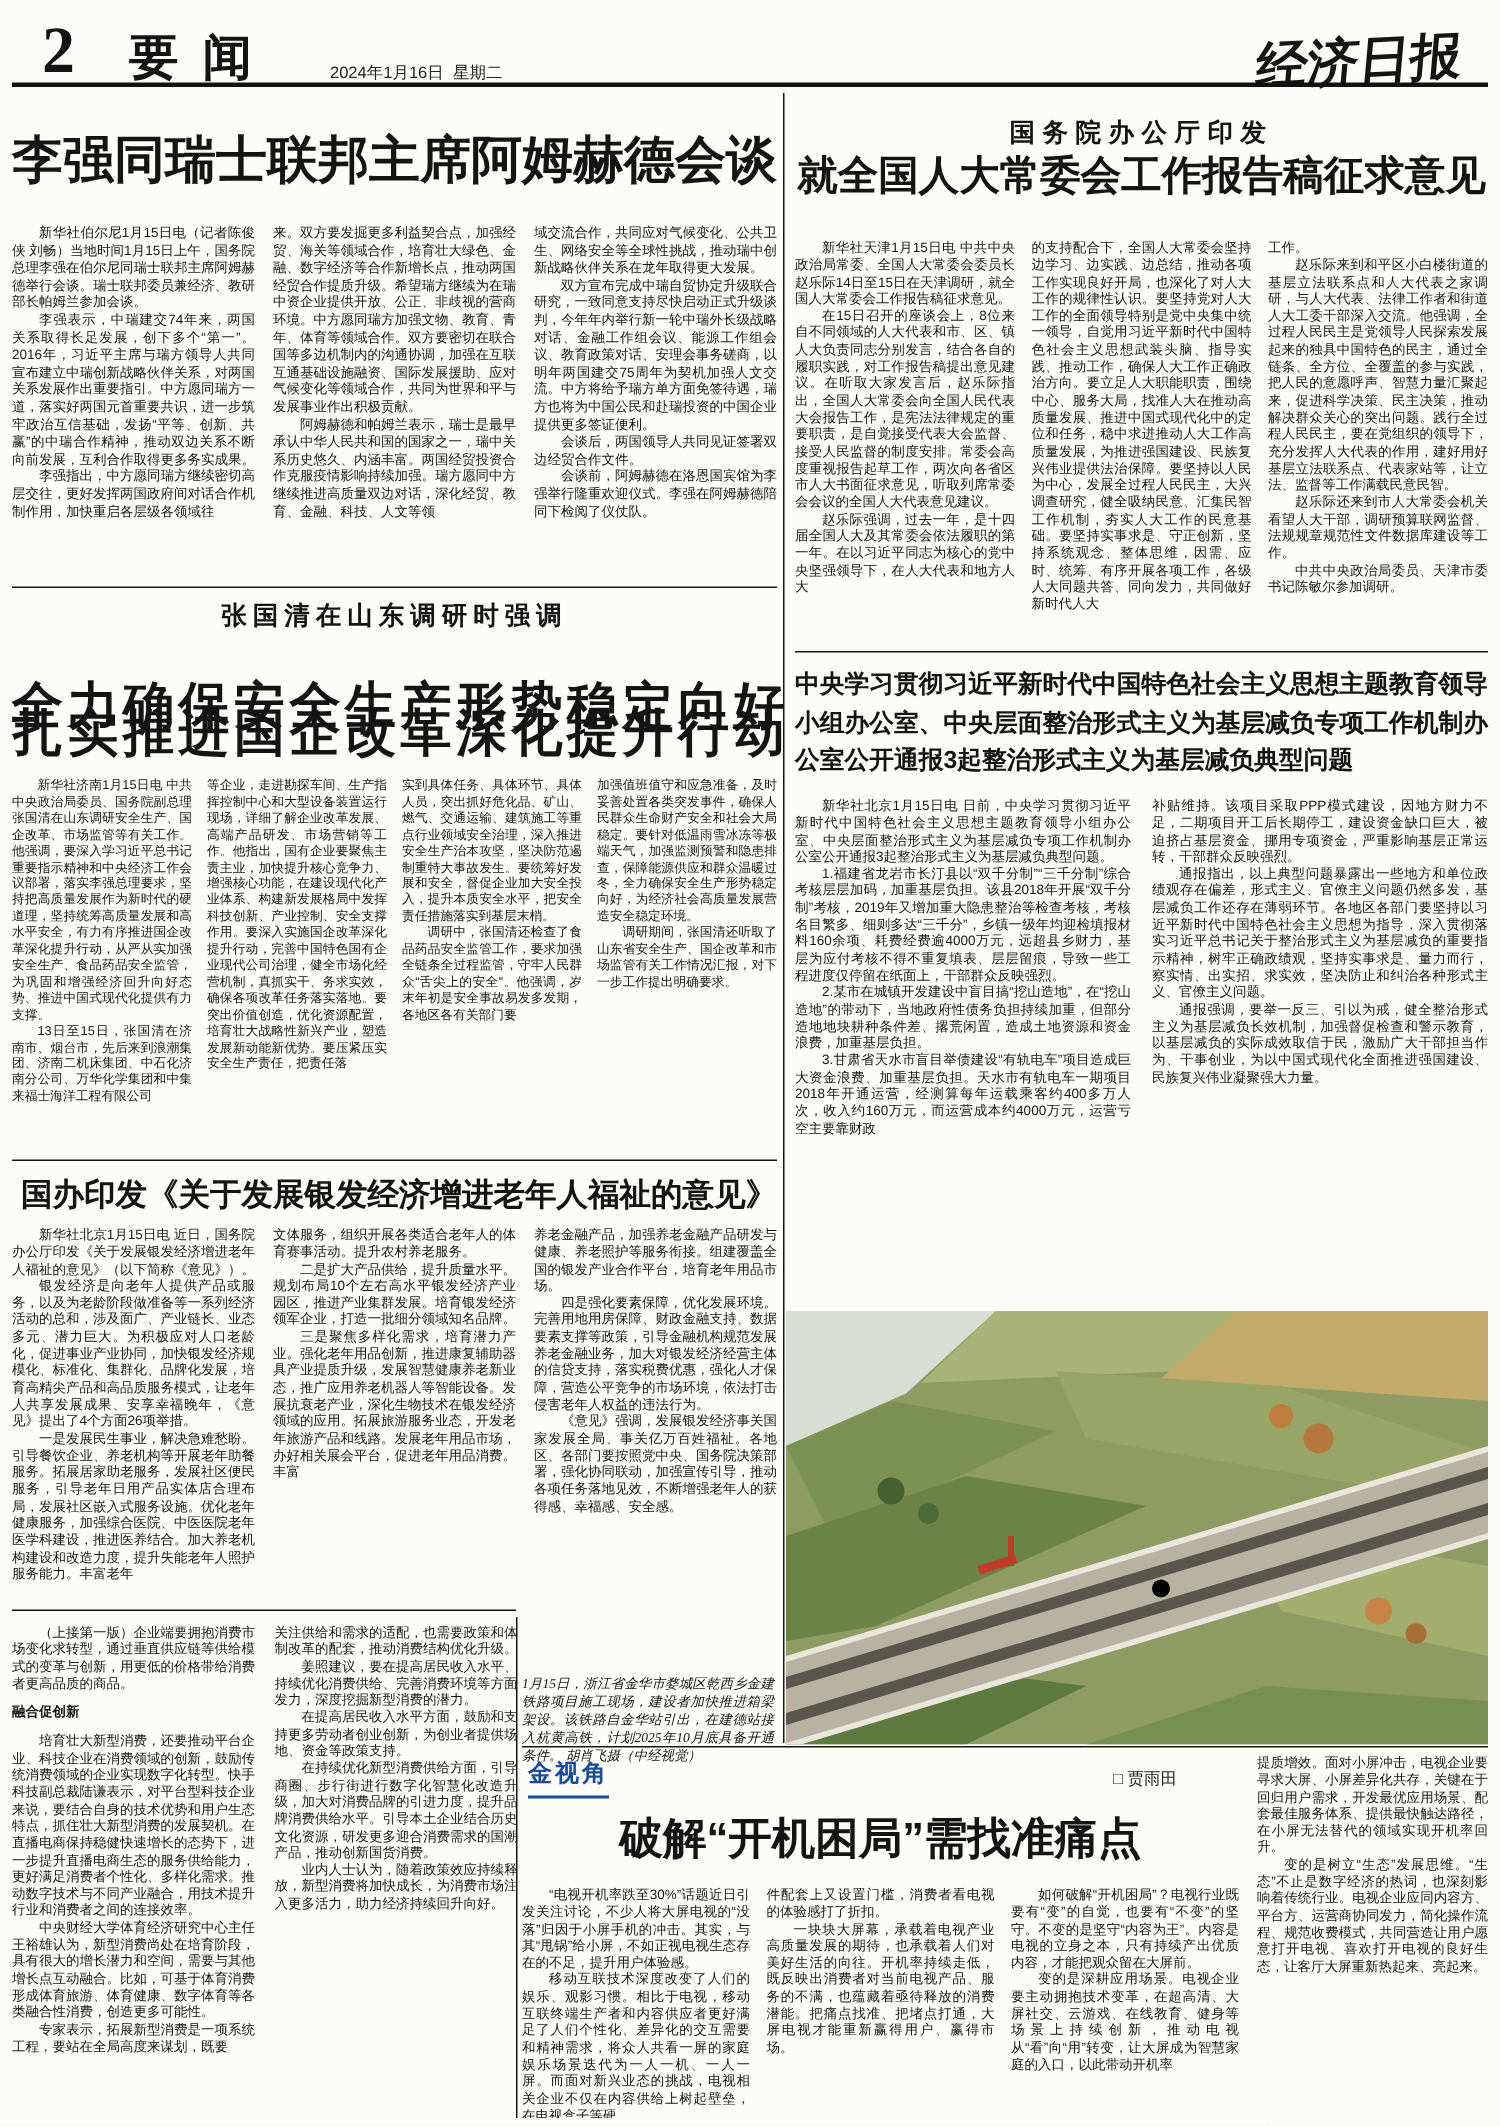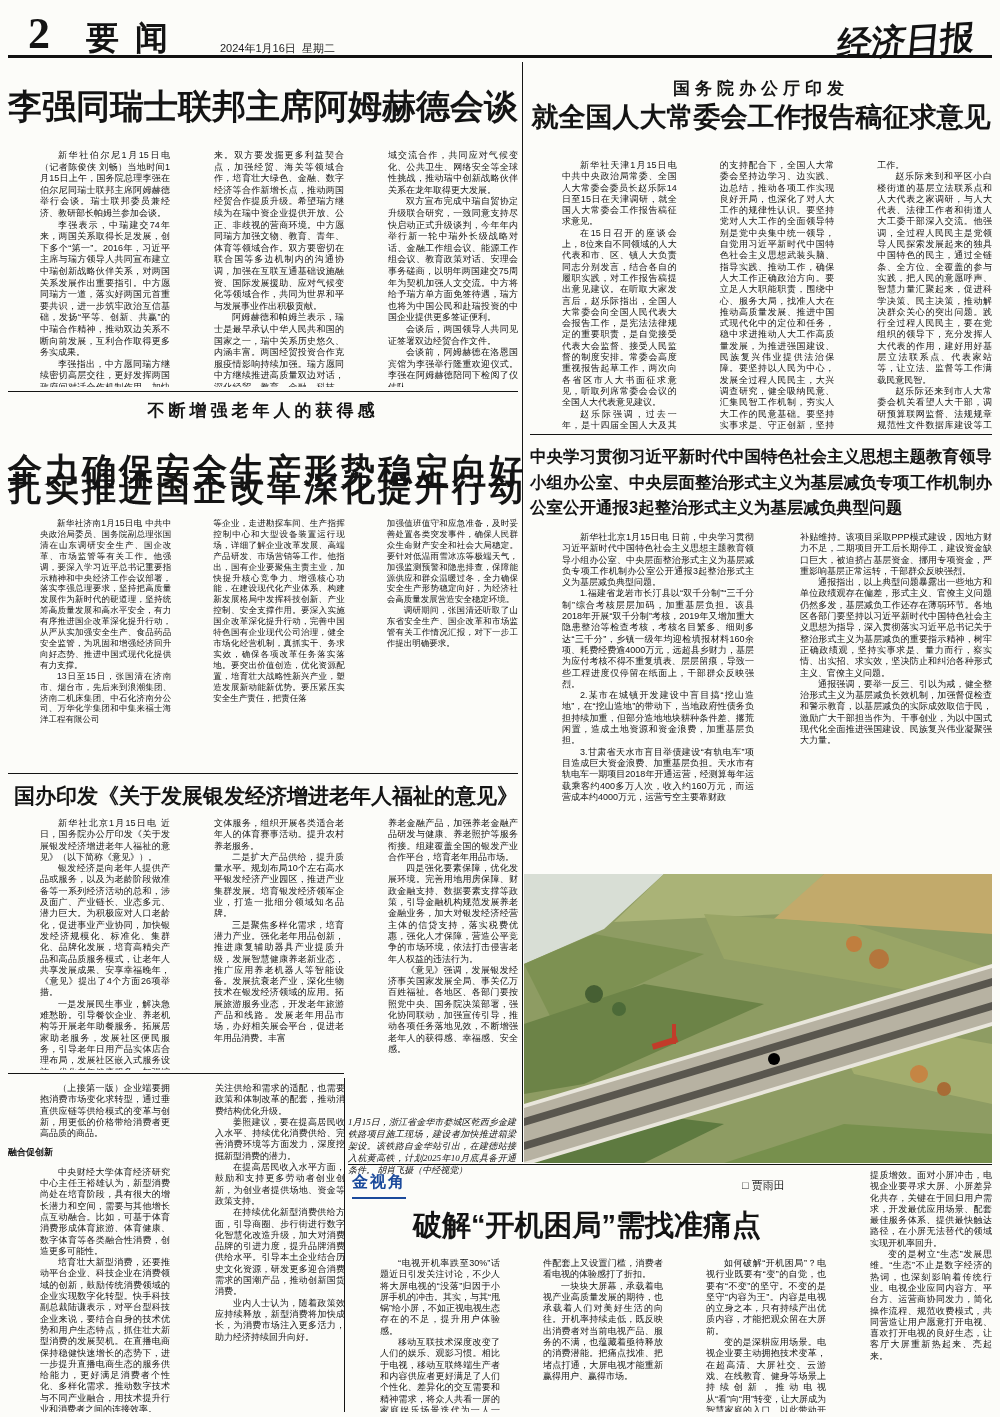--- a/index.html
+++ b/index.html
@@ -19,21 +19,21 @@
   .hl-xl { font-size:34px; font-weight:900; text-align:center; white-space:nowrap; }
   .hl-l  { font-size:27px; font-weight:900; text-align:center; white-space:nowrap; }
   .hl-m  { font-size:21px; font-weight:900; text-align:right; white-space:nowrap; }
   .hl-just { font-size:16.5px; font-weight:900; text-align:justify; line-height:1.55; }
   .kicker { font-weight:bold; font-family:"Liberation Serif", serif; text-align:center; font-size:17px; letter-spacing:5px; }
   .hl-2line { letter-spacing:3px; }
 
   
   .cols { display:flex; overflow:hidden; }
   .col { overflow:hidden; }
-  .col p { text-align:justify; text-indent:2em;margin-left:32px; }
+  .col p { text-align:justify; text-indent:2em; }
   .first-flush p:first-child { text-indent:0; }
   .bt-a p { font-size:9px;   line-height:11.6px; }
   .bt-b p { font-size:8.5px; line-height:10.9px; }
   .bt-c p { font-size:9px;   line-height:11.3px; }
   .subhead { font-size:13px; font-weight:900; text-align:center; margin:8px 0 8px 0 !important; text-indent:0 !important; }
 
   
   .caption { font-family:"Liberation Serif", serif; font-style:italic; font-size:9px; line-height:12px; text-align:justify; }
   .caption .credit { font-style:italic; }
 
@@ -91,30 +91,34 @@
       </div>
     <div class="col first-flush" style="flex:1;">
         <p>工作。</p>
         <p>赵乐际来到和平区小白楼街道的基层立法联系点和人大代表之家调研，与人大代表、法律工作者和街道人大工委干部深入交流。他强调，全过程人民民主是党领导人民探索发展起来的独具中国特色的民主，通过全链条、全方位、全覆盖的参与实践，把人民的意愿呼声、智慧力量汇聚起来，促进科学决策、民主决策，推动解决群众关心的突出问题。践行全过程人民民主，要在党组织的领导下，充分发挥人大代表的作用，建好用好基层立法联系点、代表家站等，让立法、监督等工作满载民意民智。</p>
         <p>赵乐际还来到市人大常委会机关看望人大干部，调研预算联网监督、法规规章规范性文件数据库建设等工作。</p>
         <p>中共中央政治局委员、天津市委书记陈敏尔参加调研。</p>
       </div>
   </div>
   <div class="abs rule-h" style="left:530px; top:434px; width:462px;"></div>
 
-  <div class="abs kicker" style="left:8px; top:399px; width:510px; letter-spacing:4px;">不断增强老年人的获得感</div>
+  <div class="abs kicker" style="left:8px; top:399px; width:510px; letter-spacing:4px;">张国清在山东调研时强调</div>
   <div class="abs hl-xl hl-2line" style="left:8px; top:424px; width:510px;margin-top:24px;">全力确保安全生产形势稳定向好</div>
   <div class="abs hl-xl hl-2line" style="left:8px; top:466px; width:510px;">扎实推进国企改革深化提升行动</div>
   <div class="abs cols bt-b" style="left:8px; top:518px; width:510px; height:252px; gap:10px;">
     <div class="col" style="flex:1;">
         <p>新华社济南1月15日电 中共中央政治局委员、国务院副总理张国清在山东调研安全生产、国企改革、市场监管等有关工作。他强调，要深入学习近平总书记重要指示精神和中央经济工作会议部署，落实李强总理要求，坚持把高质量发展作为新时代的硬道理，坚持统筹高质量发展和高水平安全，有力有序推进国企改革深化提升行动，从严从实加强安全生产、食品药品安全监管，为巩固和增强经济回升向好态势、推进中国式现代化提供有力支撑。</p>
         <p>13日至15日，张国清在济南市、烟台市，先后来到浪潮集团、济南二机床集团、中石化济南分公司、万华化学集团和中集来福士海洋工程有限公司</p>
       </div>
     <div class="col first-flush" style="flex:1;">
         <p>等企业，走进勘探车间、生产指挥控制中心和大型设备装置运行现场，详细了解企业改革发展、高端产品研发、市场营销等工作。他指出，国有企业要聚焦主责主业，加快提升核心竞争力、增强核心功能，在建设现代化产业体系、构建新发展格局中发挥科技创新、产业控制、安全支撑作用。要深入实施国企改革深化提升行动，完善中国特色国有企业现代公司治理，健全市场化经营机制，真抓实干、务求实效，确保各项改革任务落实落地。要突出价值创造，优化资源配置，培育壮大战略性新兴产业，塑造发展新动能新优势。要压紧压实安全生产责任，把责任落</p>
+      </div>
+    <div class="col first-flush" style="flex:1;">
+        <p>实到具体任务、具体环节、具体人员，突出抓好危化品、矿山、燃气、交通运输、建筑施工等重点行业领域安全治理，深入推进安全生产治本攻坚，坚决防范遏制重特大事故发生。要统筹好发展和安全，督促企业加大安全投入，提升本质安全水平，把安全责任措施落实到基层末梢。</p>
+        <p>调研中，张国清还检查了食品药品安全监管工作，要求加强全链条全过程监管，守牢人民群众“舌尖上的安全”。他强调，岁末年初是安全事故易发多发期，各地区各有关部门要</p>
       </div>
     <div class="col first-flush" style="flex:1;">
         <p>加强值班值守和应急准备，及时妥善处置各类突发事件，确保人民群众生命财产安全和社会大局稳定。要针对低温雨雪冰冻等极端天气，加强监测预警和隐患排查，保障能源供应和群众温暖过冬，全力确保安全生产形势稳定向好，为经济社会高质量发展营造安全稳定环境。</p>
         <p>调研期间，张国清还听取了山东省安全生产、国企改革和市场监管有关工作情况汇报，对下一步工作提出明确要求。</p>
       </div>
   </div>
   <div class="abs rule-h" style="left:8px; top:773px; width:510px;"></div>
 
   <div class="abs hl-just" style="left:530px; top:444px; width:462px;">中央学习贯彻习近平新时代中国特色社会主义思想主题教育领导小组办公室、中央层面整治形式主义为基层减负专项工作机制办公室公开通报3起整治形式主义为基层减负典型问题</div>
   <div class="abs cols bt-c" style="left:530px; top:532px; width:462px; height:338px; gap:14px;">
@@ -151,22 +155,22 @@
   </div>
   <div class="abs rule-h" style="left:8px; top:1073px; width:336px;"></div>
 
   <div class="abs cols bt-c" style="left:8px; top:1083px; width:337px; height:329px; gap:13px;">
     <div class="col" style="width:162px;">
       <div>
           <p>（上接第一版）企业端要拥抱消费市场变化求转型，通过垂直供应链等供给模式的变革与创新，用更低的价格带给消费者更高品质的商品。</p>
         </div>
       <p class="subhead">融合促创新</p>
       <div>
+          <p>培育壮大新型消费，还要推动平台企业、科技企业在消费领域的创新，鼓励传统消费领域的企业实现数字化转型。快手科技副总裁陆谦表示，对平台型科技企业来说，要结合自身的技术优势和用户生态特点，抓住壮大新型消费的发展契机。在直播电商保持稳健快速增长的态势下，进一步提升直播电商生态的服务供给能力，更好满足消费者个性化、多样化需求。推动数字技术与不同产业融合，用技术提升行业和消费者之间的连接效率。</p>
           <p>中央财经大学体育经济研究中心主任王裕雄认为，新型消费尚处在培育阶段，具有很大的增长潜力和空间，需要与其他增长点互动融合。比如，可基于体育消费形成体育旅游、体育健康、数字体育等各类融合性消费，创造更多可能性。</p>
-          <p>培育壮大新型消费，还要推动平台企业、科技企业在消费领域的创新，鼓励传统消费领域的企业实现数字化转型。快手科技副总裁陆谦表示，对平台型科技企业来说，要结合自身的技术优势和用户生态特点，抓住壮大新型消费的发展契机。在直播电商保持稳健快速增长的态势下，进一步提升直播电商生态的服务供给能力，更好满足消费者个性化、多样化需求。推动数字技术与不同产业融合，用技术提升行业和消费者之间的连接效率。</p>
           <p>专家表示，拓展新型消费是一项系统工程，要站在全局高度来谋划，既要</p>
         </div>
     </div>
     <div class="col first-flush" style="width:162px;">
         <p>关注供给和需求的适配，也需要政策和体制改革的配套，推动消费结构优化升级。</p>
         <p>姜照建议，要在提高居民收入水平、持续优化消费供给、完善消费环境等方面发力，深度挖掘新型消费的潜力。</p>
         <p>在提高居民收入水平方面，鼓励和支持更多劳动者创业创新，为创业者提供场地、资金等政策支持。</p>
         <p>在持续优化新型消费供给方面，引导商圈、步行街进行数字化智慧化改造升级，加大对消费品牌的引进力度，提升品牌消费供给水平。引导本土企业结合历史文化资源，研发更多迎合消费需求的国潮产品，推动创新国货消费。</p>
         <p>业内人士认为，随着政策效应持续释放，新型消费将加快成长，为消费市场注入更多活力，助力经济持续回升向好。</p>
       </div>

